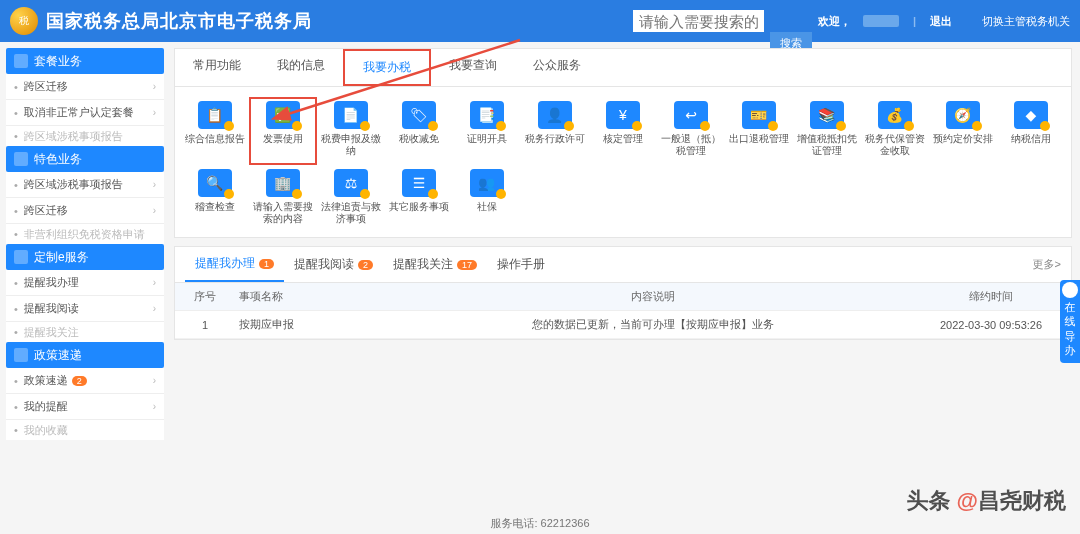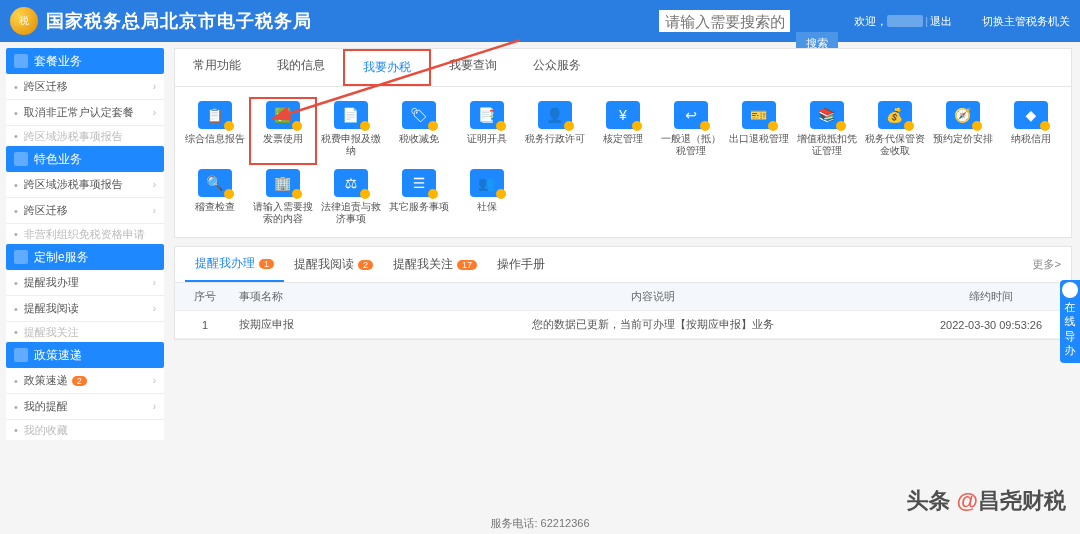--- a/index.html
+++ b/index.html
@@ -6,21 +6,21 @@
   html, body { width: 1080px; height: 534px; font-family: "Microsoft YaHei", Arial, sans-serif; background: #f5f5f5; overflow: hidden; }
   body { position: relative; }
 
   
   .header { height: 42px; background: linear-gradient(#2a7de1,#2a7de1); color: #fff; display: flex; align-items: center; padding: 0 10px; }
   .logo { width: 28px; height: 28px; border-radius: 50%; background: radial-gradient(circle at 30% 30%,#ffd24a,#e08a00); margin-right: 8px; display:flex;align-items:center;justify-content:center;font-size:10px;}
   .site-title { font-size: 18px; font-weight: bold; letter-spacing: 1px; }
   .search-wrap { margin-left: auto; display: flex; align-items: center; gap: 6px; font-size: 11px; }
   .search-input { width: 131px; height: 22px; border: none; padding: 0 6px; font-size: 15px; color:#999;}
   .search-btn { background: #4a95e6; color: #fff; border: none; height: 22px; padding: 0 10px; font-size: 11px; cursor: pointer; margin-top: 44px; }
-  .header-user { margin-left: 10px; display:flex; gap:0; align-items:center;}
+  .header-user { display:flex; gap:12px; align-items:center;font-weight:bold;}
   .user-blur { display:inline-block; width:36px; height:12px; background:#6aa8eb; border-radius:2px; }
   .header-divider { color:#8bbbf0; margin:0 2px;}
   .header-link2 { margin-left:24px;}
 
   .layout { display:flex; height: calc(534px - 42px - 18px); }
 
   
   .sidebar { width: 170px; padding: 6px 6px 0 6px; background:#f5f5f5; overflow:hidden;}
   .side-group-hd { background:#1e88ff; color:#fff; font-size:12px; height:26px; display:flex; align-items:center; padding:0 8px; border-radius:2px;}
   .sg-ico { width:14px;height:14px;background:rgba(255,255,255,.3);margin-right:6px;border-radius:2px;}

